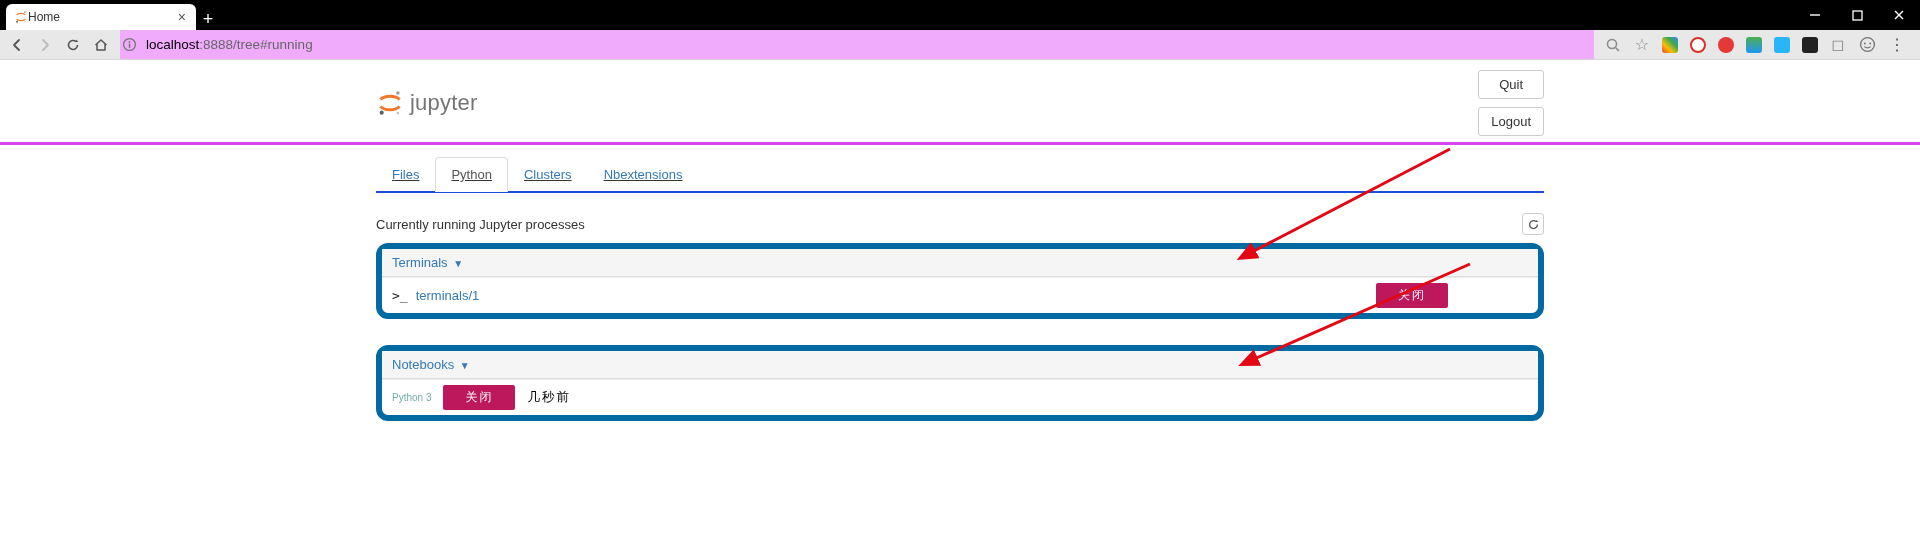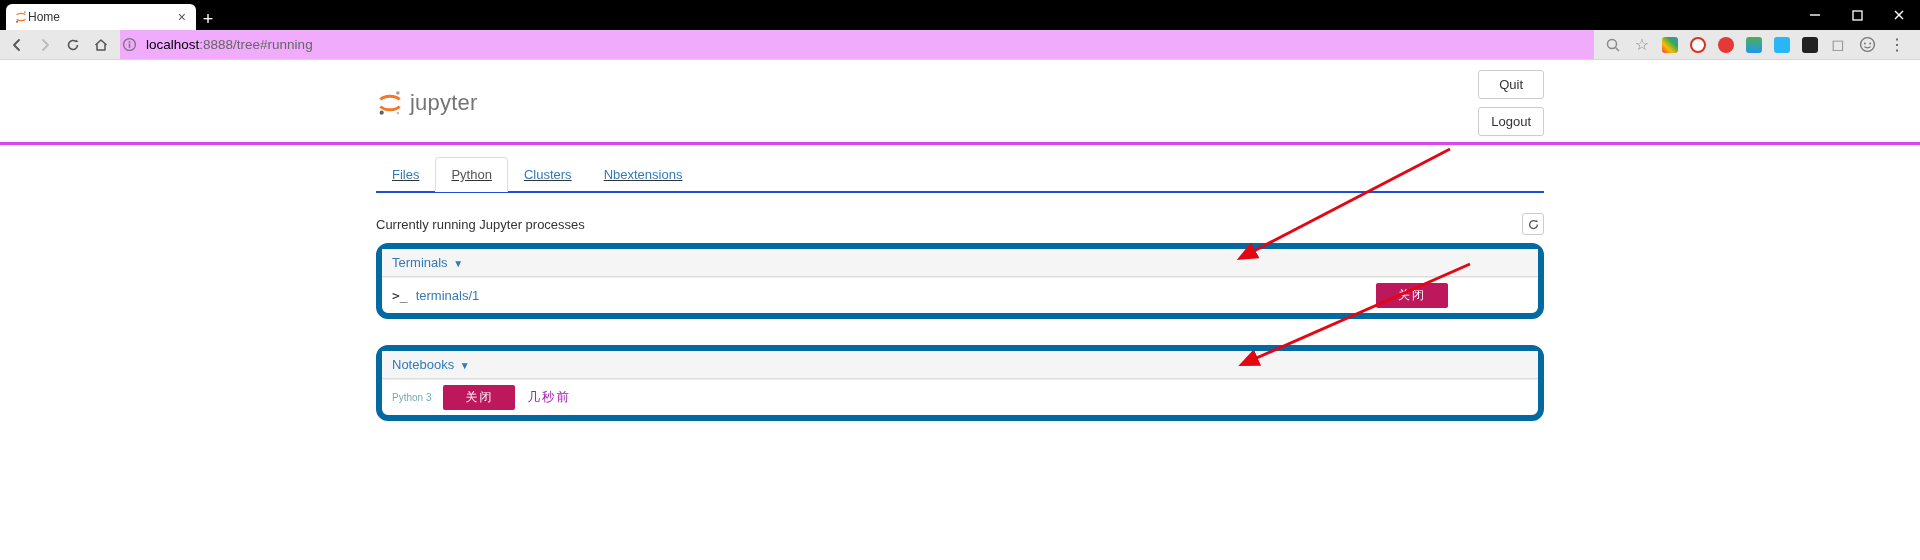--- a/index.html
+++ b/index.html
@@ -59,21 +59,21 @@
   .panel-hdr .caret { font-size:10px; margin-left:2px; }
   .row-item { display:flex; align-items:center; padding:5px 10px; border-top:1px solid #eee; }
   .row-item:first-child { border-top:none; }
   .row-left { display:flex; align-items:center; gap:8px; flex:1; min-width:0; }
   .prompt-icon { font-family:monospace; color:#222; font-size:13px; }
   .nb-icon { width:14px; height:16px; display:flex; align-items:center; justify-content:center; }
   .nb-icon svg { width:13px; height:16px; display:block; }
   .link { color:#337ab7; font-size:13px; }
   .kernel-name { color:#0f766e; opacity:0.6; font-size:10px; margin-right:12px; }
   .shutdown-btn { background:#be185d; color:#fff; border:none; padding:4px 22px; font-size:12px; letter-spacing:2px; border-radius:2px; cursor:pointer; line-height:1.4; }
-  .time-ago { font-size:12.5px; color:#a21caf; margin-left:12px; letter-spacing:2px; }
+  .time-ago { font-size:12.5px; color:#000000; margin-left:12px; letter-spacing:2px; }
 
   .panel + .panel { margin-top:26px; }
 
   
   .anno { position:absolute; pointer-events:none; }
   .anno svg { overflow:visible; }
 
   .page-wrap { position:relative; }
 </style>
 </head>

